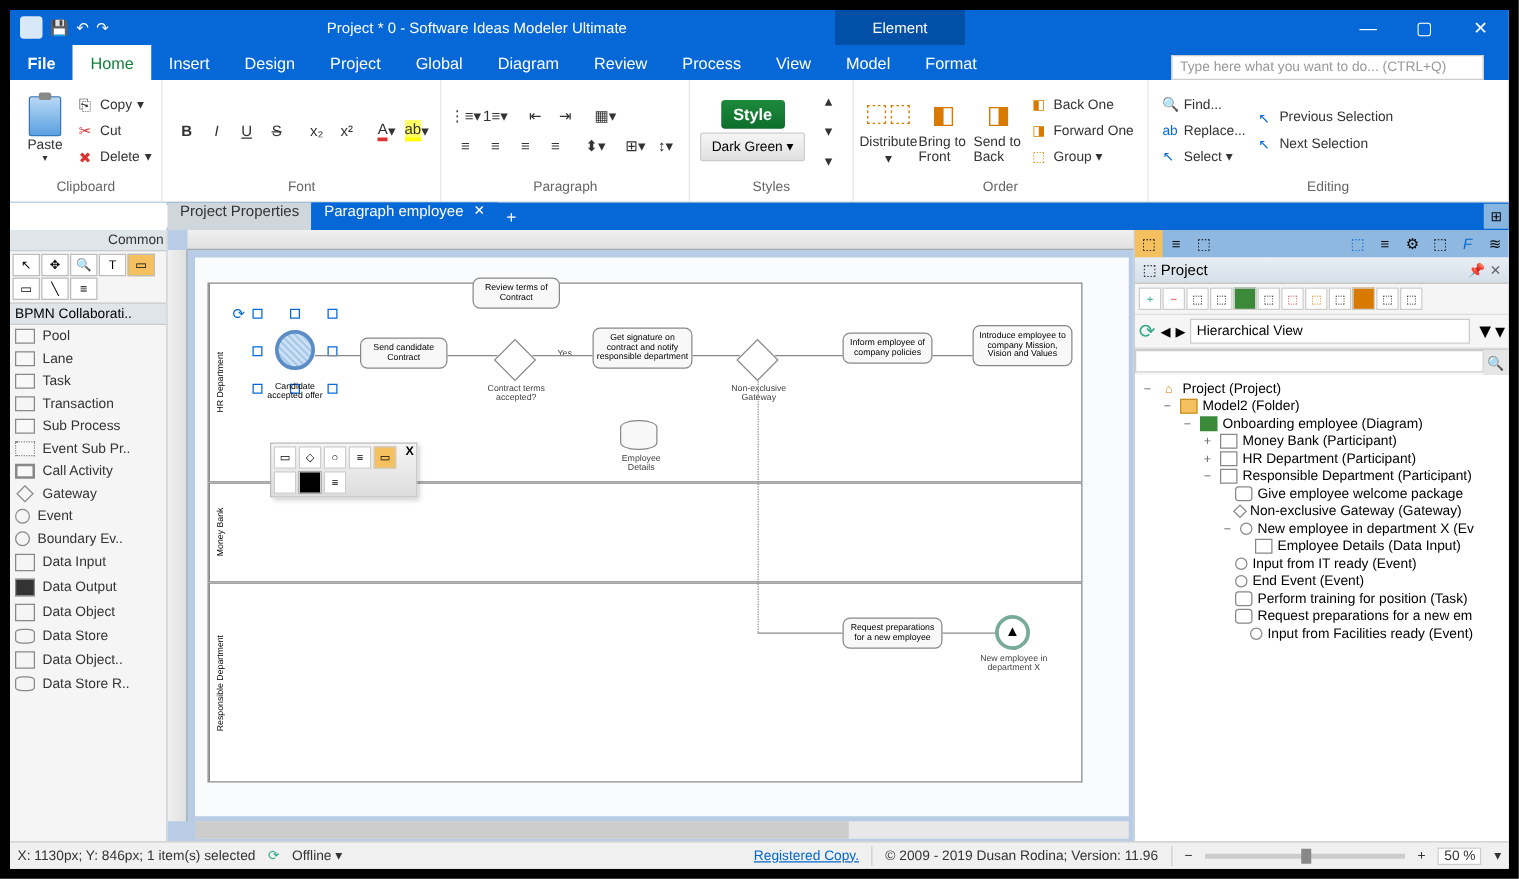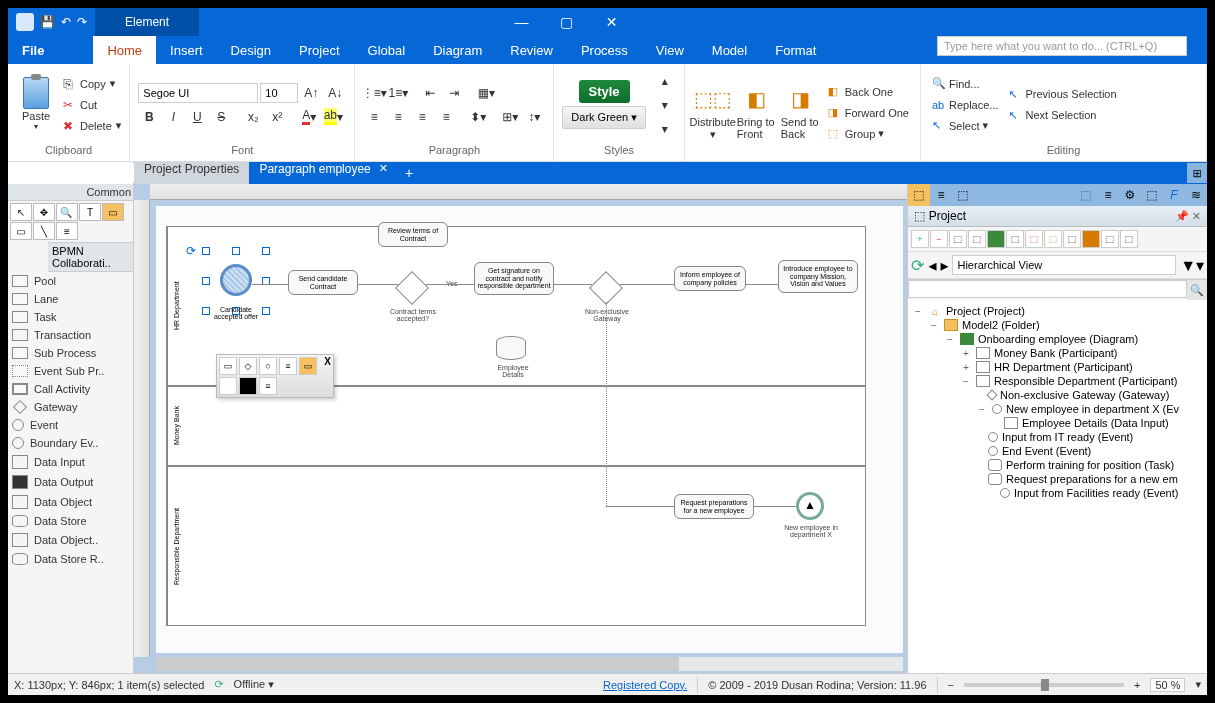--- a/index.html
+++ b/index.html
@@ -5,24 +5,24 @@
 * { box-sizing: border-box; margin: 0; padding: 0; font-family: "Segoe UI", Tahoma, sans-serif; }
 body { background: #000; width: 1215px; height: 703px; overflow: hidden; }
 .window { position: absolute; left: 8px; top: 8px; width: 1199px; height: 687px; background: #fff; display: flex; flex-direction: column; }
 .titlebar { height: 28px; background: #0668d6; display: flex; align-items: center; color: #fff; font-size: 12px; }
 .tb-left { display: flex; align-items: center; gap: 6px; padding: 0 8px; }
 .tb-icon { width: 18px; height: 18px; background: #fff; border-radius: 3px; opacity: .85; }
 .tb-center { flex: 1; text-align: center; }
 .tb-context { background: #0050a8; padding: 0 30px; height: 100%; display: flex; align-items: center; }
 .tb-controls { display: flex; }
 .tb-btn { width: 45px; height: 28px; display: flex; align-items: center; justify-content: center; color: #fff; font-size: 14px; }
-.menubar { height: 28px; background: #0668d6; display: flex; align-items: flex-start; }
+.menubar { height: 28px; background: #0668d6; display: flex; align-items: flex-end; }
 .menu-item { padding: 0 14px; color: #fff; font-size: 13px; height: 28px; display: flex; align-items: center; }
 .menu-item.file { font-weight: 600; }
-.menu-item.active { background: #fff; color: #c2410c; margin-left: 35px; }
+.menu-item.active { background: #fff; color: #15803d; }
 .searchbox { margin-left: auto; width: 250px; height: 20px; margin-right: 20px; background: #fff; border: 1px solid #ccc; padding: 0 6px; font-size: 11px; color: #999; display: flex; align-items: center; }
 .ribbon { height: 98px; background: #fff; border-bottom: 1px solid #ddd; display: flex; }
 .ribbon-group { border-right: 1px solid #e5e5e5; padding: 3px 8px; display: flex; flex-direction: column; }
 .rg-body { flex: 1; display: flex; align-items: center; gap: 4px; }
 .rg-label { font-size: 11px; color: #666; text-align: center; padding: 2px 0; position: relative; }
 .big-btn { display: flex; flex-direction: column; align-items: center; justify-content: center; width: 40px; height: 62px; font-size: 11px; color: #333; }
 .big-btn .ico { width: 28px; height: 28px; margin-bottom: 3px; display: flex; align-items: center; justify-content: center; }
 .clipboard-ico { width: 26px; height: 32px; background: linear-gradient(#b8d8f5,#5aa0e0); border-radius: 2px; border: 1px solid #3978b8; position: relative; }
 .clipboard-ico::before { content:""; position:absolute; top:-4px; left:7px; width:10px; height:6px; background:#888; border-radius:2px; }
 .small-row { display: flex; align-items: center; gap: 4px; font-size: 11px; color: #333; height: 20px; }
@@ -51,21 +51,21 @@
 .doc-tab.active { background: #0668d6; }
 .doc-tab .x { font-size: 11px; }
 .plus-tab { width: 22px; display: flex; align-items: center; justify-content: center; color: #fff; font-size: 14px; }
 .ts-right { margin-left: auto; display: flex; }
 .ts-ico { width: 20px; height: 20px; background: #88b4e0; display: flex; align-items: center; justify-content: center; font-size: 11px; }
 .workspace { flex: 1; display: flex; overflow: hidden; }
 .toolbox { width: 126px; background: #f5f5f5; border-right: 1px solid #ccc; display: flex; flex-direction: column; }
 .tbx-header { background: #e0e5ea; border-bottom: 1px solid #ccc; text-align: right; font-size: 11px; padding: 2px; color: #333; }
 .tbx-quick { padding: 2px; display: flex; flex-wrap: wrap; gap: 1px; }
 .tbx-quick .q { width: 22px; height: 18px; background: #fff; border: 1px solid #bbb; display: flex; align-items: center; justify-content: center; font-size: 10px; }
-.tbx-cat { background: #e0e5ea; border-top: 1px solid #ccc; border-bottom: 1px solid #ccc; font-size: 11px; padding: 2px 4px; margin-left: 40px; }
+.tbx-cat { background: #e0e5ea; border-top: 1px solid #ccc; border-bottom: 1px solid #ccc; font-size: 11px; padding: 2px 4px; }
 .tbx-item { display: flex; align-items: center; gap: 6px; padding: 3px 4px; font-size: 11px; color: #333; white-space: nowrap; overflow: hidden; }
 .tbx-item .shp { width: 16px; height: 12px; }
 .shp.rect { border: 1px solid #888; background: #f8f8f8; }
 .shp.rectd { border: 1px solid #888; border-style: double; }
 .shp.diamond { width: 10px; height: 10px; border: 1px solid #888; transform: rotate(45deg); margin: 0 3px; }
 .shp.circle { border: 1px solid #888; border-radius: 50%; width: 12px; height: 12px; }
 .shp.page { border: 1px solid #888; height: 14px; }
 .shp.cyl { border: 1px solid #888; border-radius: 6px/3px; height: 12px; }
 .canvas-wrap { flex: 1; position: relative; background: #b8cde5; overflow: hidden; }
 .ruler-h { position: absolute; top: 0; left: 16px; right: 0; height: 16px; background: linear-gradient(#f0f0f0,#e0e0e0); border-bottom: 1px solid #aaa; }
@@ -122,20 +122,21 @@
 
 <div class="window">
 
   <div class="titlebar">
     <div class="tb-left">
       <div class="tb-icon"></div>
       <span>💾</span>
       <span>↶</span>
       <span>↷</span>
     </div>
+    <div class="tb-center">Project *  0  - Software Ideas Modeler Ultimate</div>
     <div class="tb-context">Element</div>
     <div style="width:300px"></div>
     <div class="tb-controls">
       <div class="tb-btn">—</div>
       <div class="tb-btn">▢</div>
       <div class="tb-btn">✕</div>
     </div>
   </div>
 
   <div class="menubar">
@@ -173,26 +174,20 @@
           <div class="small-row"><span class="ic" style="color:#d33">✖</span><span>Delete</span> ▾</div>
         </div>
       </div>
       <div class="rg-label">Clipboard</div>
     </div>
 
     <div class="ribbon-group">
       <div class="rg-body">
           <div class="font-box">
         <div class="font-row">
-          <div class="sel fontname">Segoe UI</div>
-          <div class="sel fontsize">10</div>
-          <div class="fbtn">A↑</div>
-          <div class="fbtn">A↓</div>
-        </div>
-        <div class="font-row">
           <div class="fbtn bold">B</div>
           <div class="fbtn italic">I</div>
           <div class="fbtn under">U</div>
           <div class="fbtn strike">S</div>
           <div style="width:6px"></div>
           <div class="fbtn">x₂</div>
           <div class="fbtn">x²</div>
           <div style="width:6px"></div>
           <div class="fbtn"><span style="border-bottom:3px solid #d33">A</span>▾</div>
           <div class="fbtn"><span style="background:#ff6;border-bottom:3px solid #ff0">ab</span>▾</div>
@@ -261,20 +256,21 @@
               <span class="ic" style="color:#d97a00">◧</span>
               <span>Back One</span>
             </div>
           <div class="edit-row">
               <span class="ic" style="color:#d97a00">◨</span>
               <span>Forward One</span>
             </div>
           <div class="edit-row"><span class="ic" style="color:#d97a00">⬚</span><span>Group</span> ▾</div>
         </div>
       </div>
+      <div class="rg-label">Order</div>
     </div>
 
     <div class="ribbon-group" style="flex:1">
       <div class="rg-body">
         <div class="edit-col">
           <div class="edit-row">
               <span class="ic">🔍</span>
               <span>Find...</span>
             </div>
           <div class="edit-row">
@@ -542,20 +538,24 @@
             <span class="exp">+</span>
             <span class="ic part"></span>
             <span>HR Department (Participant)</span>
           </div>
         <div class="tree-row" style="padding-left:52px">
             <span class="exp">−</span>
             <span class="ic part"></span>
             <span>Responsible Department (Participant)</span>
           </div>
         <div class="tree-row" style="padding-left:80px">
+            <span class="ic task"></span>
+            <span>Give employee welcome package</span>
+          </div>
+        <div class="tree-row" style="padding-left:80px">
             <span class="ic gw"></span>
             <span>Non-exclusive Gateway (Gateway)</span>
           </div>
         <div class="tree-row" style="padding-left:68px">
             <span class="exp">−</span>
             <span class="ic ev"></span>
             <span>New employee in department X (Ev</span>
           </div>
         <div class="tree-row" style="padding-left:96px">
             <span class="ic di"></span>

